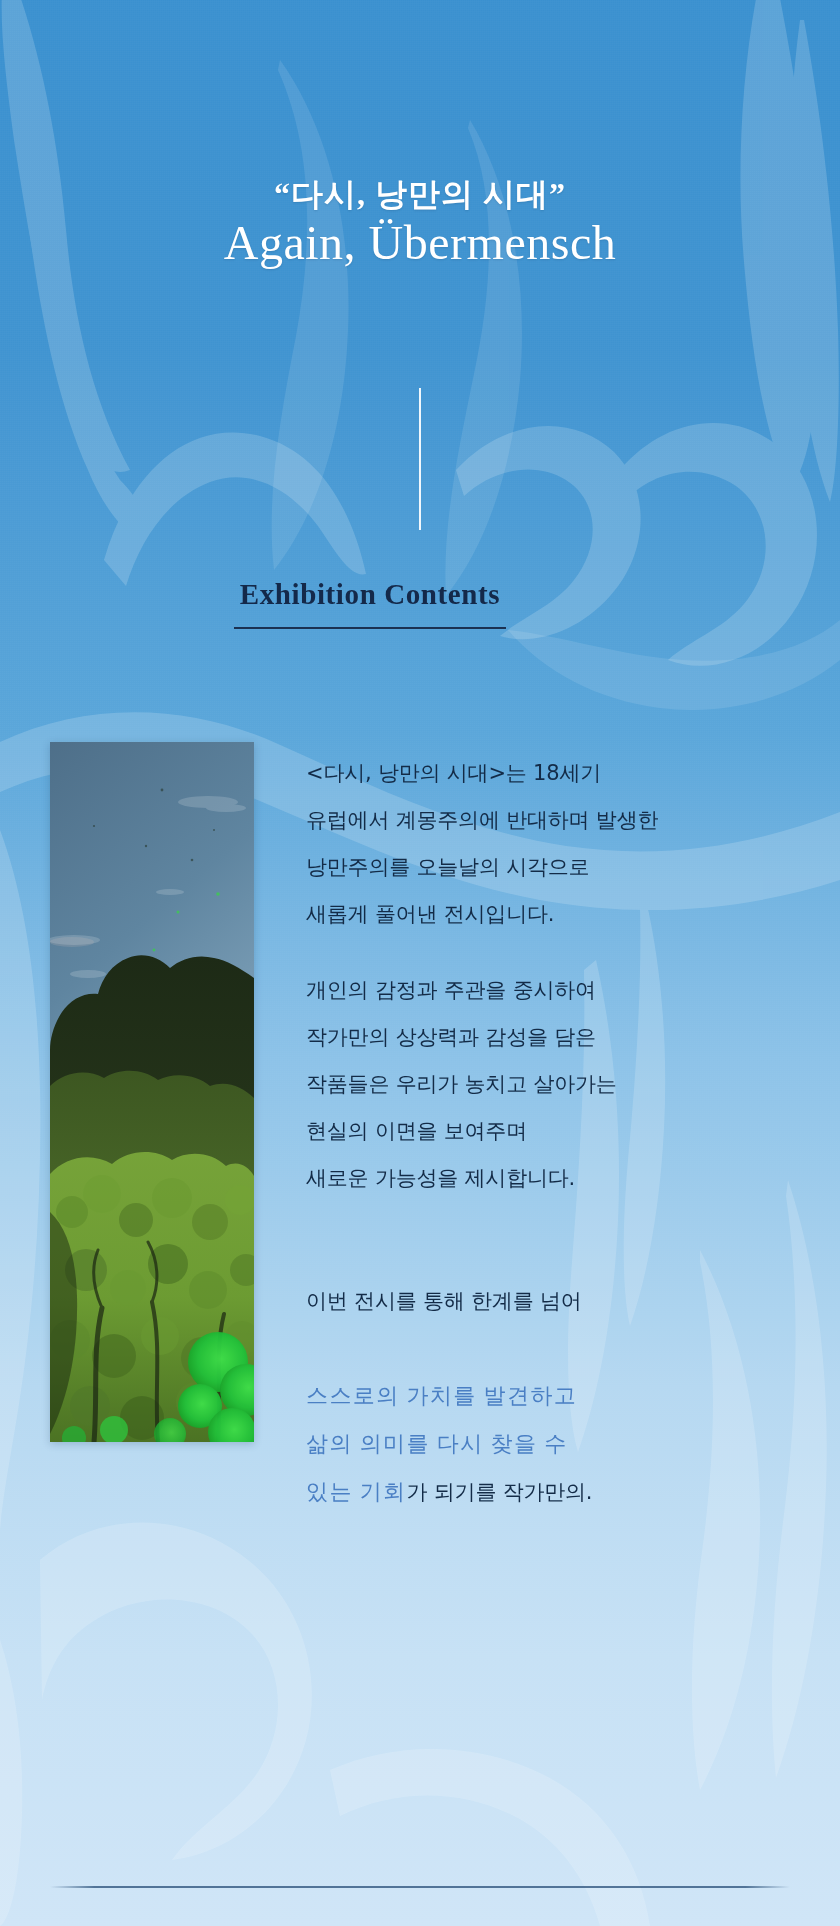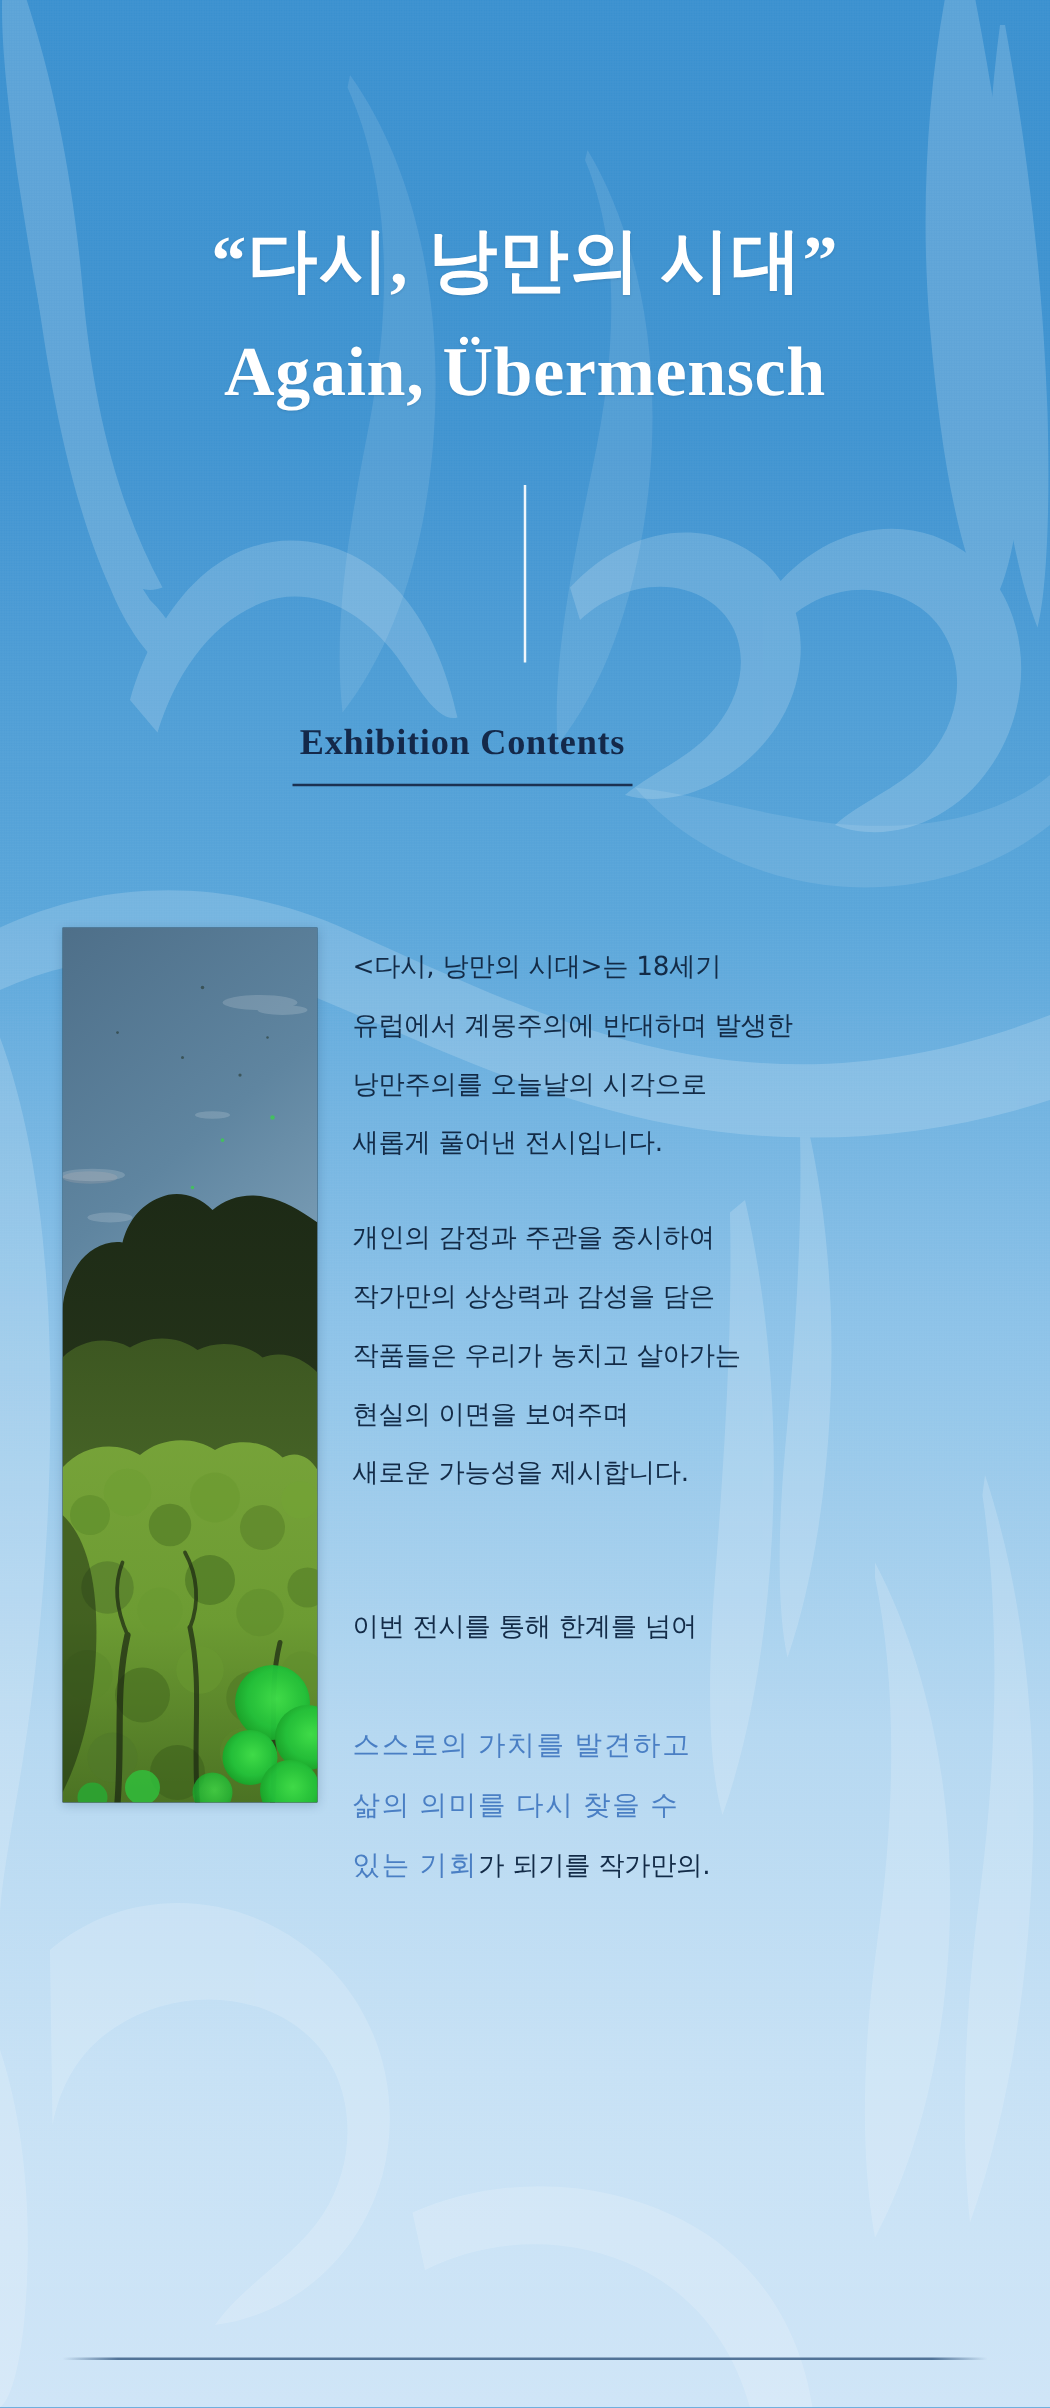--- a/index.html
+++ b/index.html
@@ -55,33 +55,33 @@
   .title-block {
     position:absolute;
     top:176px;
     left:0;
     width:840px;
     text-align:center;
     color:#ffffff;
   }
   .title-kr {
     font-family:"Liberation Serif", "DejaVu Serif", serif;
-    font-size:56px;
+    font-size:32px;
     font-weight:700;
     letter-spacing:1px;
     line-height:1.18;
     text-shadow:0 1px 2px rgba(24,60,95,.18);
   }
   .title-en {
     font-family:"Liberation Serif", "DejaVu Serif", serif;
-    font-size:56px;
-    font-weight:700;
+    font-size:48px;
+    font-weight:400;
     letter-spacing:.5px;
     line-height:1.2;
-    margin-top:23px;
+    margin-top:0;
     text-shadow:0 1px 2px rgba(24,60,95,.18);
   }
 
   
   .v-rule {
     position:absolute;
     top:388px;
     left:419px;
     width:2px;
     height:142px;
@@ -125,21 +125,21 @@
     flex:0 0 204px;
     position:relative;
     overflow:hidden;
     box-shadow:0 2px 8px rgba(20,50,85,.22);
     background:#2f4f63;
   }
   .photo svg { display:block; width:204px; height:700px; }
 
   
   .text-col {
-    margin-left:28px;
+    margin-left:52px;
     flex:1 1 auto;
     padding-top:8px;
   }
   .para {
     font-family:"DejaVu Sans", "Liberation Sans", sans-serif;
     font-size:21px;
     line-height:47px;
     color:#132b47;
     letter-spacing:-.2px;
     margin-bottom:29px;

